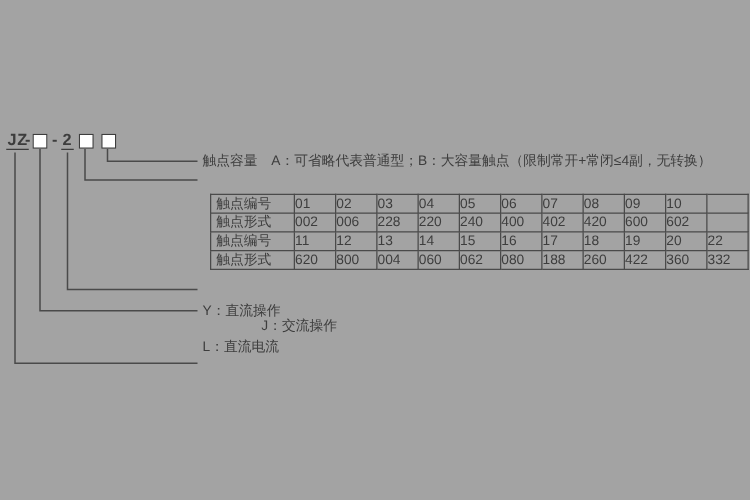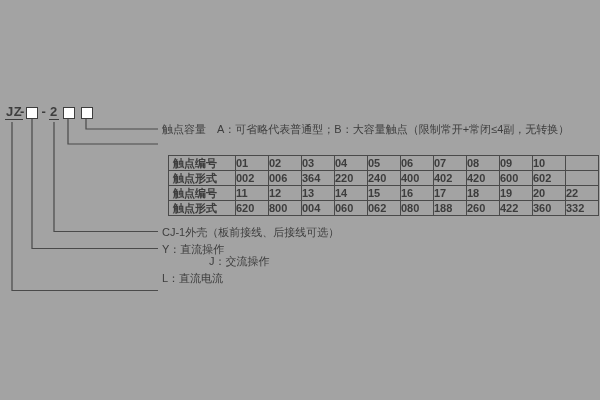--- a/index.html
+++ b/index.html
@@ -35,21 +35,21 @@
     left:162px;
     font-size:11px;line-height:12px;
     white-space:nowrap;
     color:#3d3d3d;
   }
 
   
   #contact-table{
     position:absolute;left:168px;top:155px;
     border-collapse:collapse;
-    font-size:11px;color:#3d3d3d;font-weight:bold;
+    font-size:11px;color:#3d3d3d;
   }
   #contact-table td{
     border:1px solid #4a4a4a;
     height:14px;
     padding:0;
     text-align:left;
     width:32px;
     line-height:13px;
     white-space:nowrap;
   }
@@ -74,21 +74,20 @@
 
   <span class="code-char underlined" style="left:5px;top:104px;">JZ</span>
   <span class="code-char" style="left:20px;top:104px;">-</span>
   <span class="code-box" style="left:26px;top:107px;"></span>
   <span class="code-char" style="left:41.5px;top:104px;">-</span>
   <span class="code-char underlined" style="left:49px;top:104px;">2</span>
   <span class="code-box" style="left:62.5px;top:107px;"></span>
   <span class="code-box" style="left:80.5px;top:107px;"></span>
 
   <div class="callout" style="top:123px;">触点容量　A：可省略代表普通型；B：大容量触点（限制常开+常闭≤4副，无转换）</div>
-  <div class="callout" style="top:225.5px;">CJ-1外壳（板前接线、后接线可选）</div>
   <div class="callout" style="top:242.5px;">Y：直流操作</div>
   <div class="callout" style="top:255px;margin-left:47px;">J：交流操作</div>
   <div class="callout" style="top:271.5px;text-align:center;">L：直流电流</div>
 
   <table id="contact-table">
     <tbody>
         <tr>
           <td>触点编号</td>
           <td>01</td>
           <td>02</td>
@@ -99,21 +98,21 @@
           <td>07</td>
           <td>08</td>
           <td>09</td>
           <td>10</td>
           <td></td>
         </tr>
         <tr>
           <td>触点形式</td>
           <td>002</td>
           <td>006</td>
-          <td>364</td>
+          <td>228</td>
           <td>220</td>
           <td>240</td>
           <td>400</td>
           <td>402</td>
           <td>420</td>
           <td>600</td>
           <td>602</td>
           <td></td>
         </tr>
         <tr>

